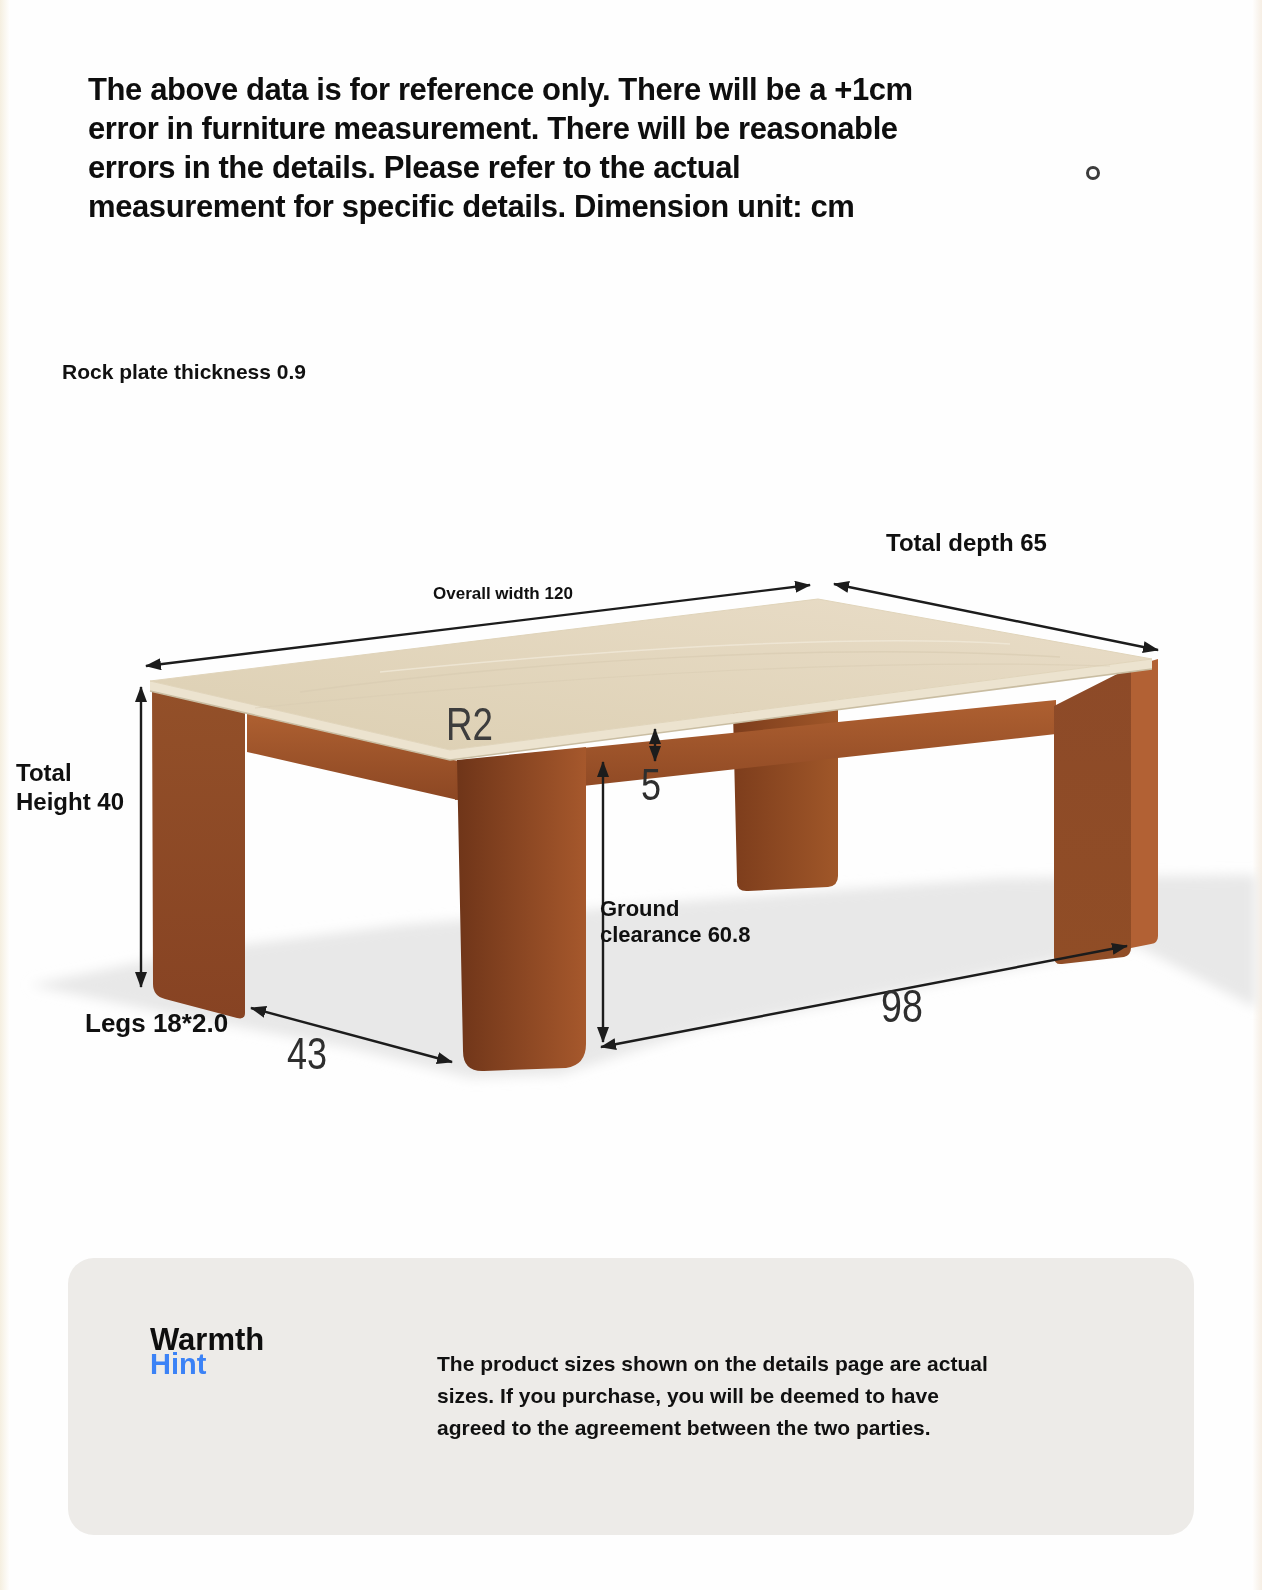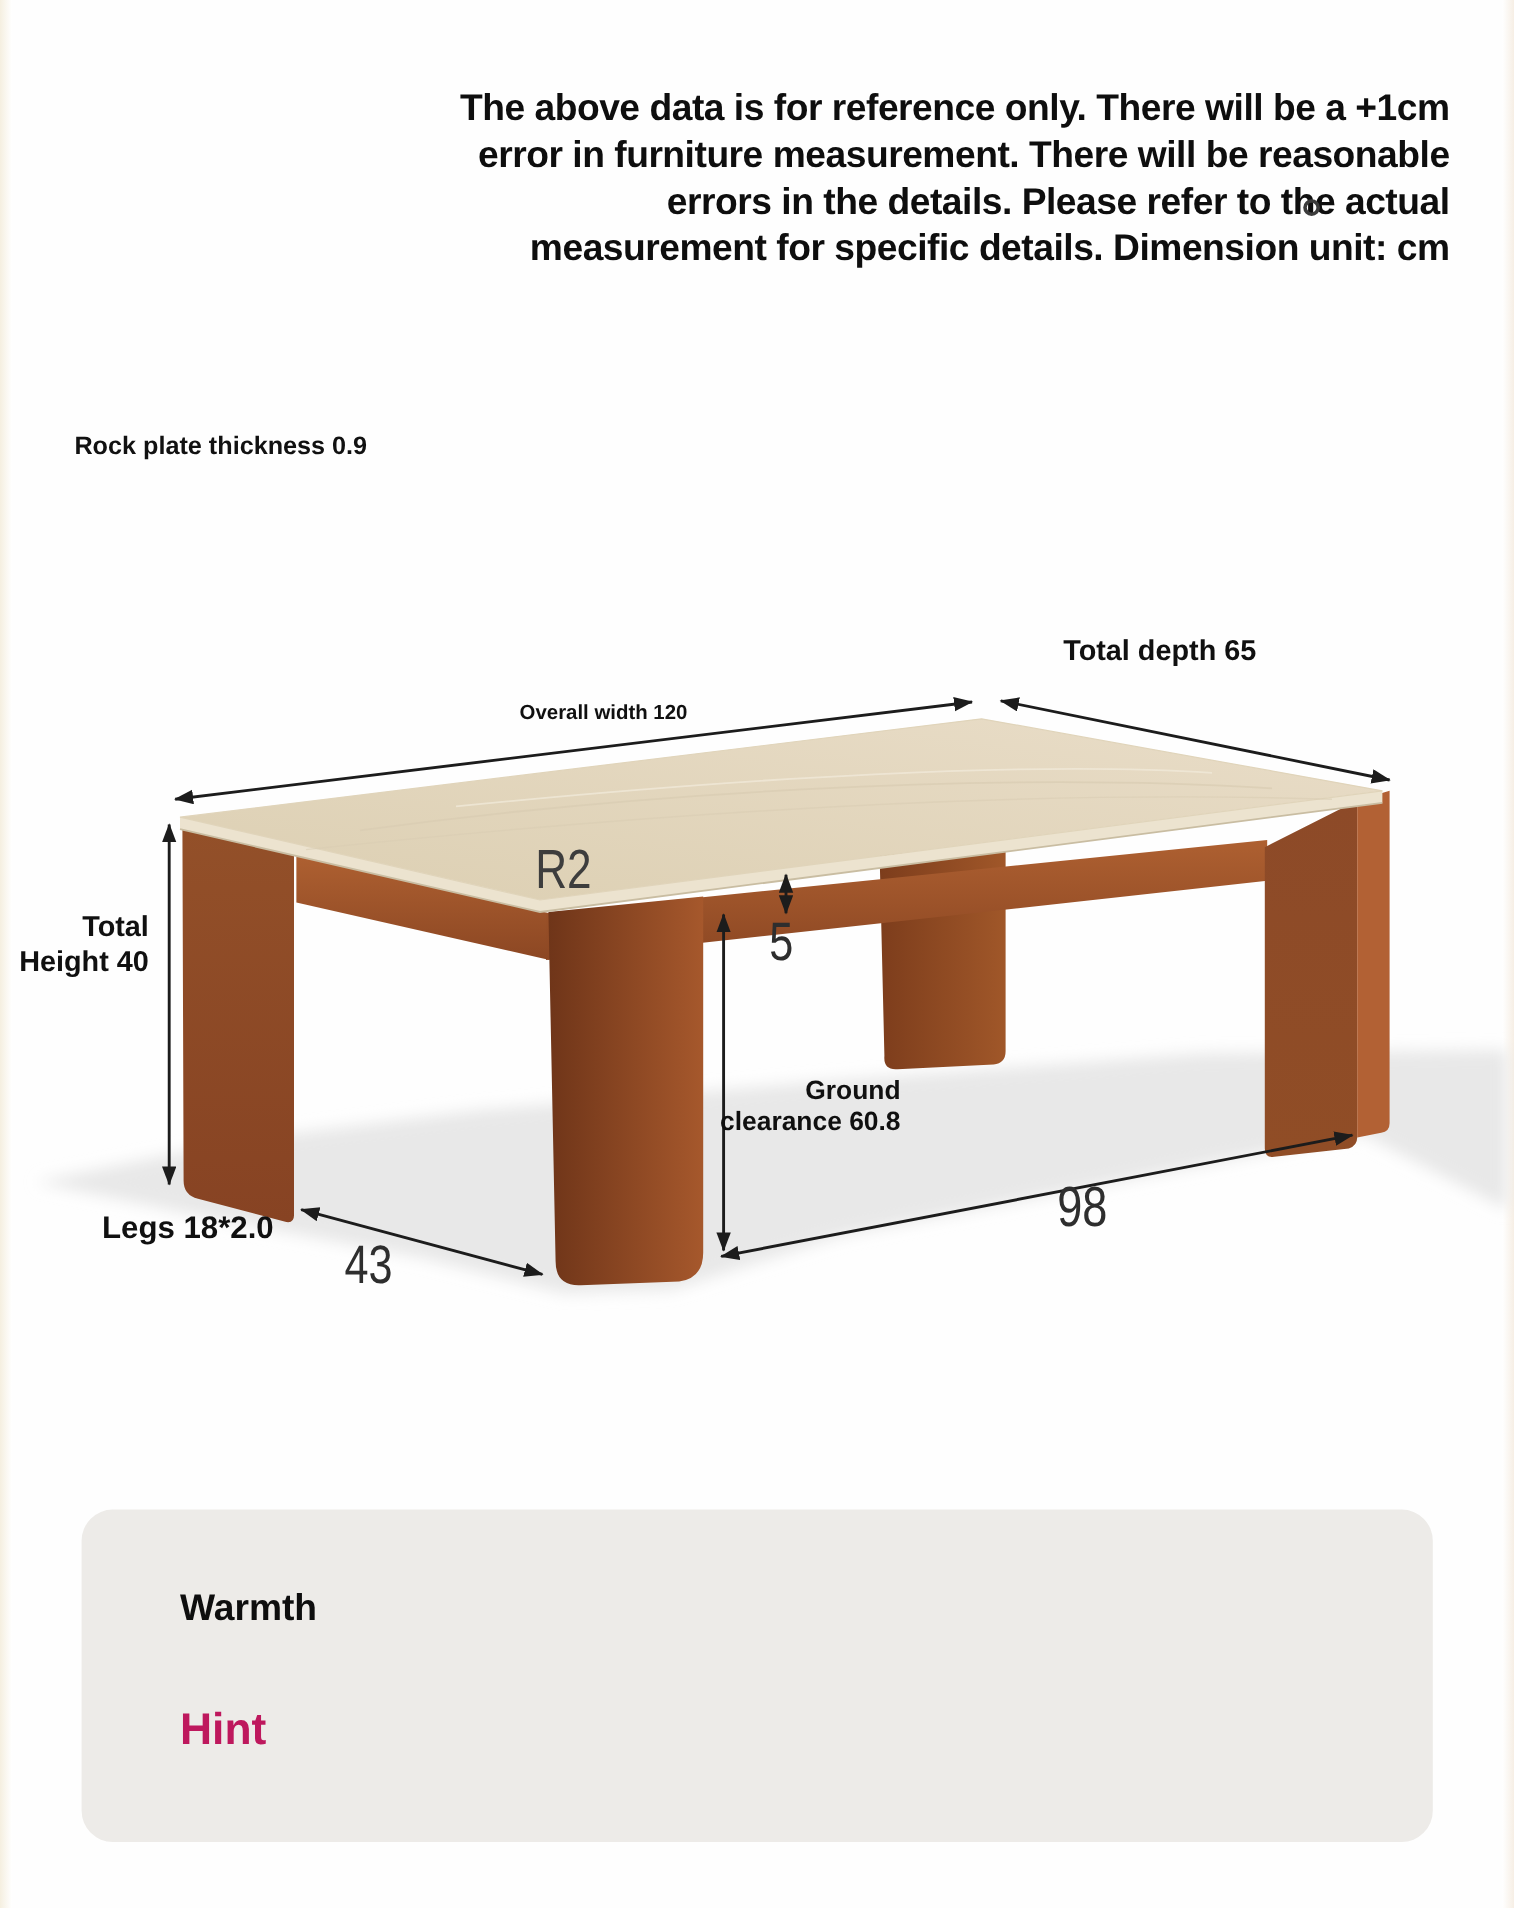--- a/index.html
+++ b/index.html
@@ -1,21 +1,21 @@
 <!DOCTYPE html>
 <html><head>
 <meta charset="utf-8">
 <style>
   html,body{margin:0;padding:0;background:#ffffff;}
   body{font-family:"Liberation Sans", sans-serif;}
   #page{position:relative;width:1262px;height:1590px;background:#fefefe;overflow:hidden;}
   .edge-strip{position:absolute;top:0;bottom:0;width:10px;}
   #edge-left{left:0;background:linear-gradient(to right,#f5efe0,#ffffff);}
   #edge-right{right:0;background:linear-gradient(to left,#f6eee4,#ffffff);}
-  .pre{white-space:pre-line;text-align:right;}
+  .pre{white-space:pre-line;}
   #header-note{
     position:absolute;left:88px;top:70px;width:1120px;
     font-size:31px;line-height:39px;font-weight:700;color:#0e0e0e;
     letter-spacing:-0.4px;
   }
   #degree-ring{
     position:absolute;left:1086px;top:166px;width:8px;height:8px;
     border:3px solid #3c3c3c;border-radius:50%;
   }
   #rock-note{
@@ -34,21 +34,21 @@
   }
   #lbl-r2{left:446px;top:697px;font-size:46px;color:#3d3d3d;}
   #lbl-five{left:641px;top:759px;font-size:45px;}
   #lbl-43{left:287px;top:1028px;font-size:45px;}
   #lbl-98{left:881px;top:978px;font-size:47px;}
   #hint-card{
     position:absolute;left:68px;top:1258px;width:1126px;height:277px;
     background:#edebe8;border-radius:26px;
   }
   #warmth-title{position:absolute;left:150px;top:1322px;font-size:31px;font-weight:700;color:#0e0e0e;}
-  #hint-title{position:absolute;left:150px;top:1420px;font-size:37px;font-weight:700;color:#be185d;}
+  #hint-title{position:absolute;left:150px;top:1348px;font-size:29px;font-weight:700;color:#3b82f6;}
   #hint-body{
     position:absolute;left:437px;top:1348px;width:660px;
     font-size:21px;line-height:32px;font-weight:700;color:#101010;
   }
 </style>
 </head>
 <body>
 
 <div id="page">
 
@@ -150,14 +150,17 @@
 Height 40</div>
   <div id="lbl-ground-clearance" class="dim-lbl pre">Ground
 clearance 60.8</div>
   <div id="lbl-legs" class="dim-lbl">Legs 18*2.0</div>
   <div id="lbl-43" class="dim-num">43</div>
   <div id="lbl-98" class="dim-num">98</div>
 
   <div id="hint-card"></div>
   <div id="warmth-title">Warmth</div>
   <div id="hint-title">Hint</div>
+  <div id="hint-body" class="pre">The product sizes shown on the details page are actual
+sizes. If you purchase, you will be deemed to have
+agreed to the agreement between the two parties.</div>
 
 </div>
 
 </body></html>

